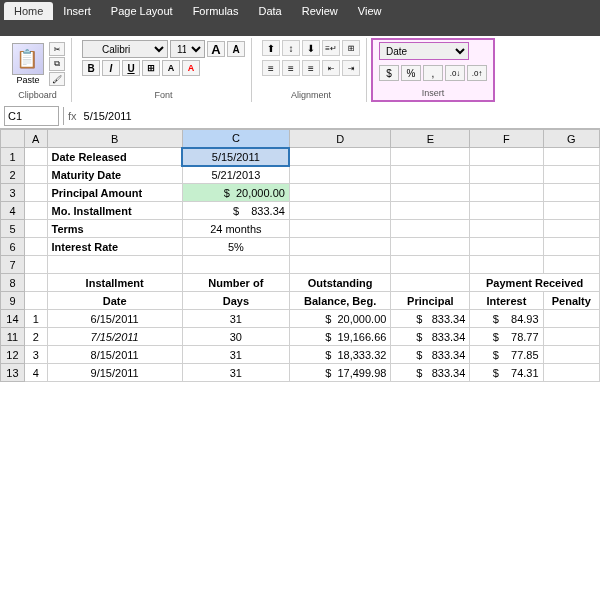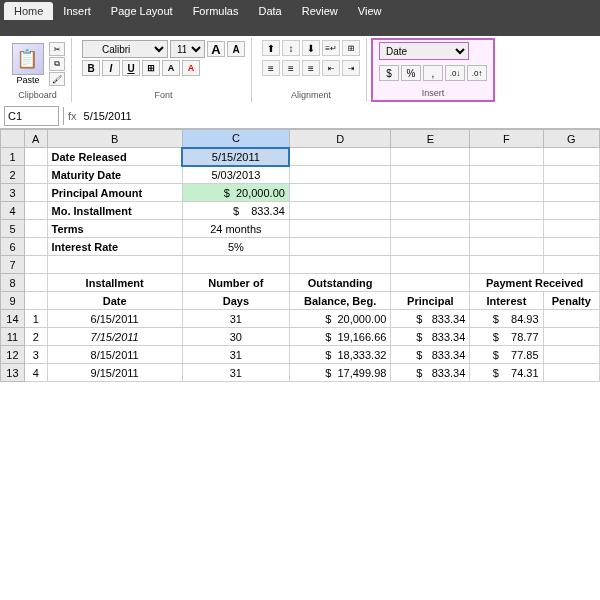--- a/index.html
+++ b/index.html
@@ -195,21 +195,21 @@
           <td></td>
           <td></td>
           <td></td>
           <td></td>
         </tr>
 
         <tr>
           <td class="row-num">2</td>
           <td></td>
           <td class="col-b bold-text">Maturity Date</td>
-          <td style="text-align:center;">5/03/2013</td>
+          <td style="text-align:center;">5/21/2013</td>
           <td></td>
           <td></td>
           <td></td>
           <td></td>
         </tr>
 
         <tr>
           <td class="row-num">3</td>
           <td></td>
           <td class="col-b bold-text">Principal Amount</td>

